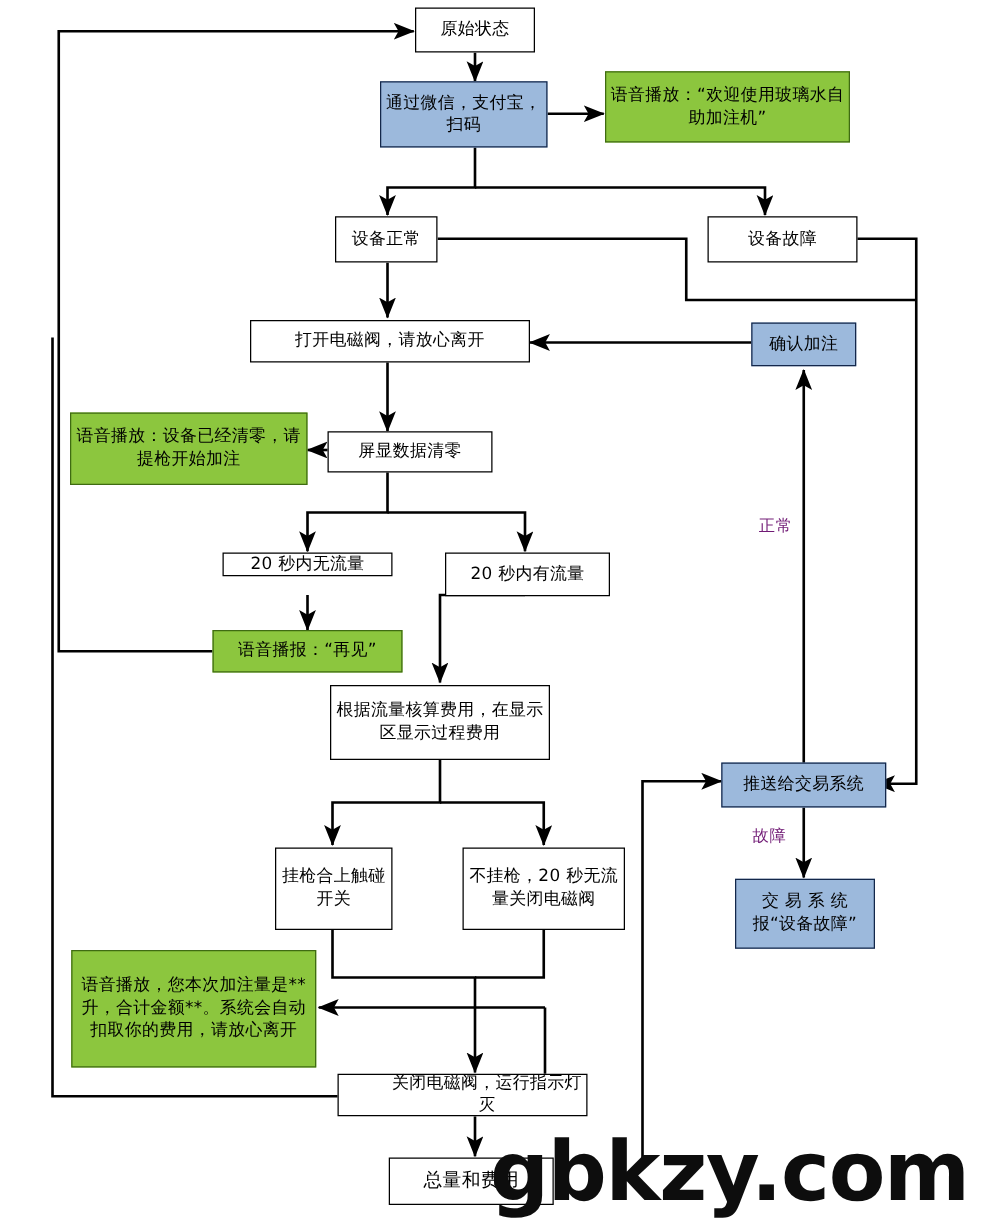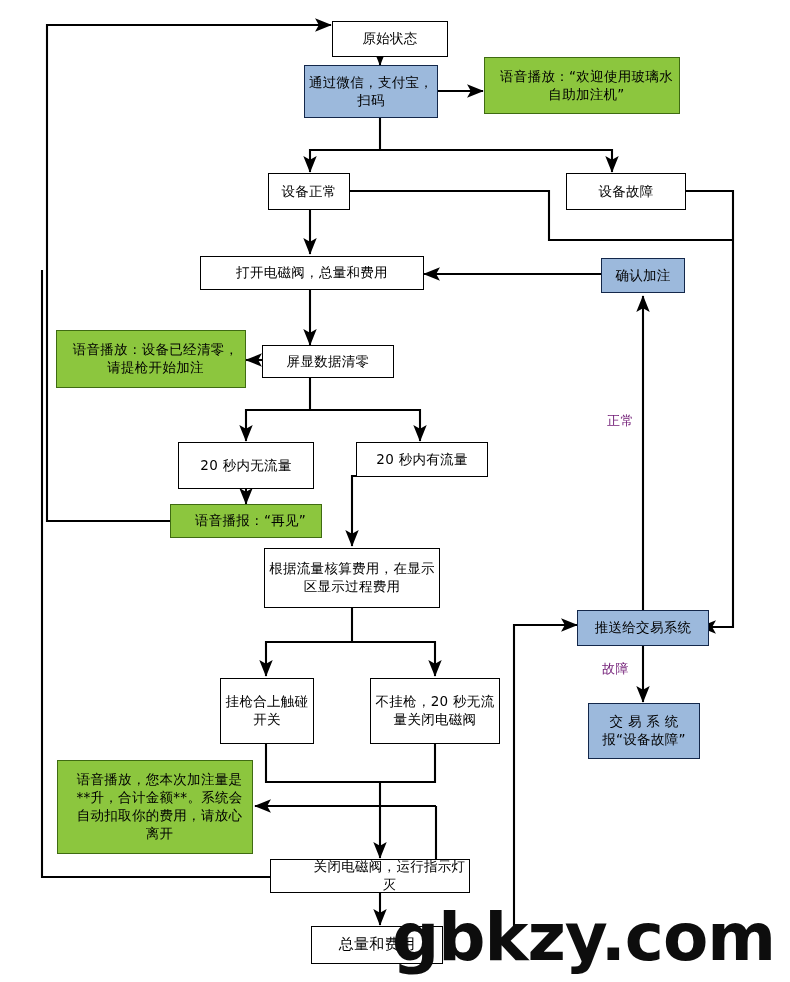--- a/index.html
+++ b/index.html
@@ -23,21 +23,21 @@
     text-align:center;
     line-height:1.32;
     color:#000000;
     font-size:13.5px;
     padding:1px 3px;
     z-index:3;
     letter-spacing:0.3px;
   }
   .node.white{background:#ffffff;}
   .node.blue{background:#9CB9DC;border-color:#13274a;border-width:1.7px;}
-  .node.green{background:#8CC63E;border-color:#3f6b12;border-width:1.7px;padding-left:12px;}
+  .node.green{background:#8CC63E;border-color:#3f6b12;border-width:1.7px;}
   .node span{display:block;width:100%;}
   .edge-label{
     position:absolute;
     font-size:13px;
     color:#701a75;
     z-index:4;
     background:transparent;
     white-space:nowrap;
     letter-spacing:.5px;
   }
@@ -112,57 +112,57 @@
       <path d="M380,893 L380,925" marker-end="url(#ah)"></path>
 
       <path d="M514,935 L514,625 L577,625" marker-end="url(#ah)"></path>
 
       <path d="M643,646 L643,702" marker-end="url(#ah)"></path>
 
       <path d="M643,625 L643,296" marker-end="url(#ah)"></path>
     </g>
   </svg>
 
-  <div class="node white" style="left:332px;top:6px;width:116px;height:36px;margin-top:15px;">
+  <div class="node white" style="left:332px;top:6px;width:96px;height:36px;">
     <span>原始状态</span>
   </div>
 
   <div class="node blue" style="left:304px;top:65px;width:134px;height:53px;">
     <span>通过微信，支付宝，扫码</span>
   </div>
 
   <div class="node green" style="left:484px;top:57px;width:196px;height:57px;">
     <span>语音播放：“欢迎使用玻璃水自助加注机”</span>
   </div>
 
   <div class="node white" style="left:268px;top:173px;width:82px;height:37px;">
     <span>设备正常</span>
   </div>
 
   <div class="node white" style="left:566px;top:173px;width:120px;height:37px;">
     <span>设备故障</span>
   </div>
 
   <div class="node white" style="left:200px;top:256px;width:224px;height:34px;">
-    <span>打开电磁阀，总量和费用</span>
+    <span>打开电磁阀，请放心离开</span>
   </div>
 
   <div class="node blue" style="left:601px;top:258px;width:84px;height:35px;">
     <span>确认加注</span>
   </div>
 
   <div class="node white" style="left:262px;top:345px;width:132px;height:33px;">
     <span>屏显数据清零</span>
   </div>
 
   <div class="node green" style="left:56px;top:330px;width:190px;height:58px;">
     <span>语音播放：设备已经清零，请提枪开始加注</span>
   </div>
 
-  <div class="node white" style="left:178px;top:442px;width:136px;height:47px;">
+  <div class="node white" style="left:178px;top:442px;width:136px;height:19px;">
     <span>20 秒内无流量</span>
   </div>
 
   <div class="node white" style="left:356px;top:442px;width:132px;height:35px;">
     <span>20 秒内有流量</span>
   </div>
 
   <div class="node green" style="left:170px;top:504px;width:152px;height:34px;">
     <span>语音播报：“再见”</span>
   </div>

